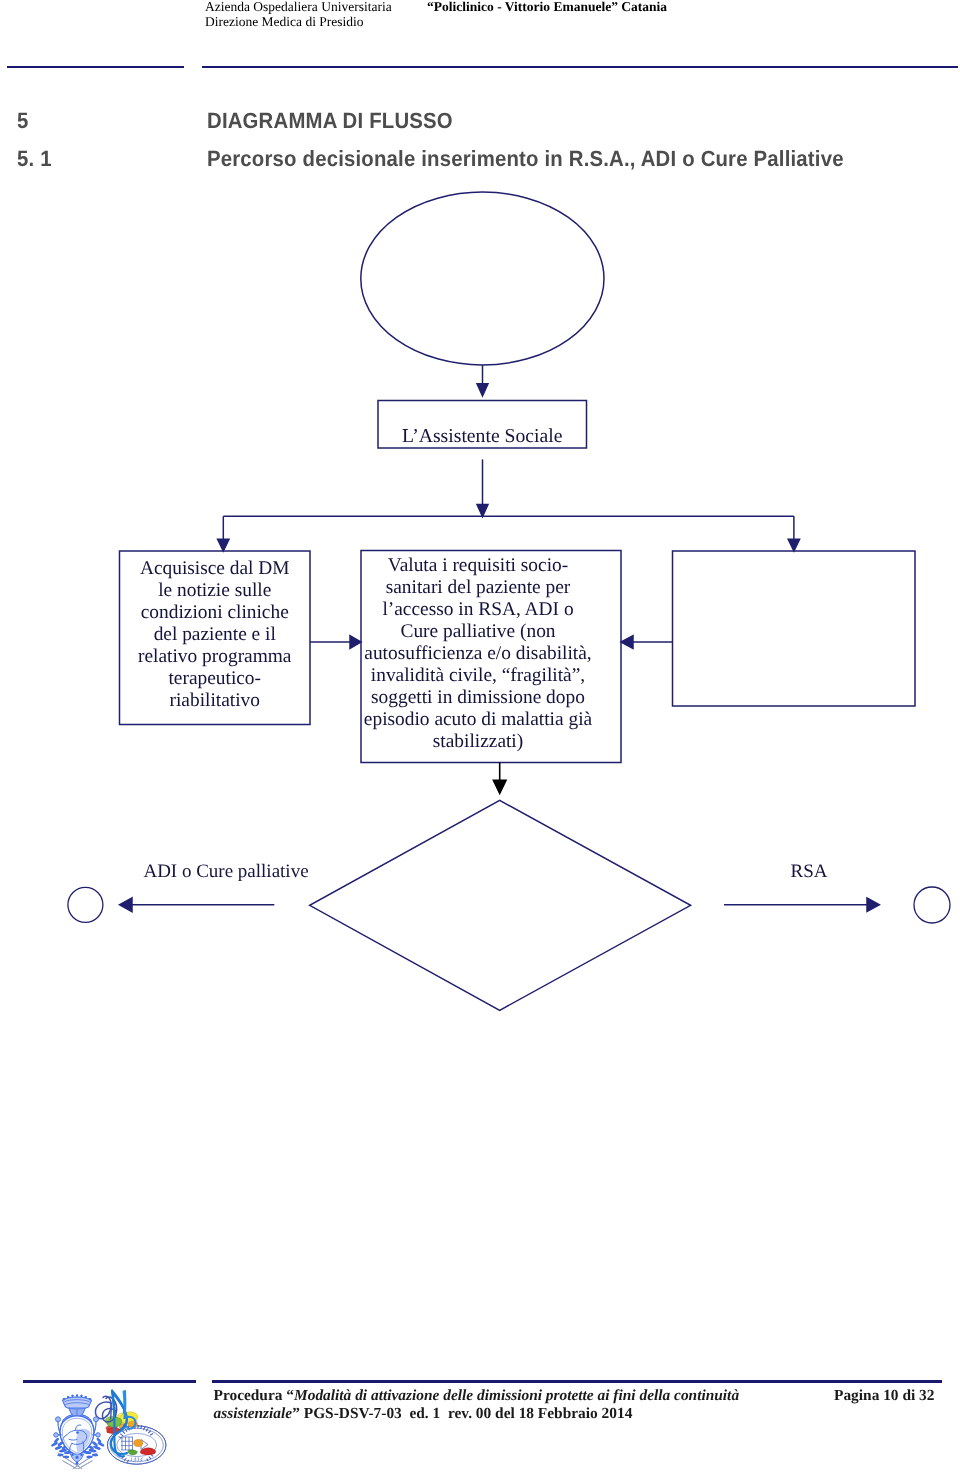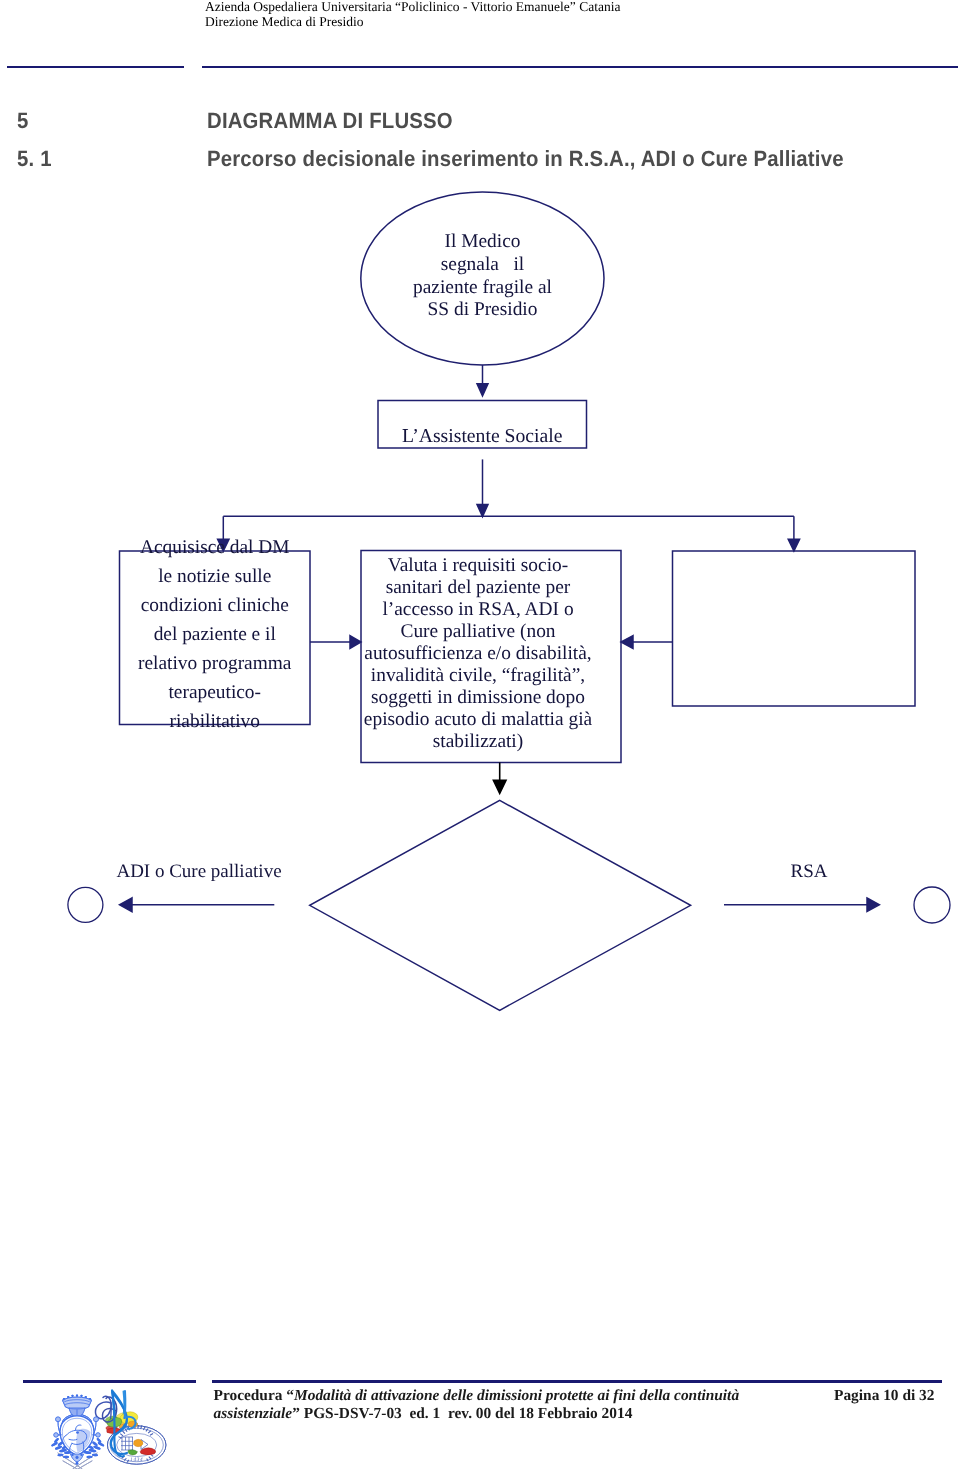--- a/index.html
+++ b/index.html
@@ -4,39 +4,39 @@
 <title>Diagramma di flusso</title>
 <style>
 html,body{margin:0;padding:0;background:#fff;}
 *{-webkit-font-smoothing:antialiased;text-rendering:geometricPrecision;}
 body{width:960px;height:1473px;font-family:"Liberation Serif",serif;position:relative;overflow:hidden;}
 .page{position:absolute;left:0;top:0;width:960px;height:1473px;}
 
 
 #hdr-line1{position:absolute;left:205px;top:-1.2px;font-size:13.5px;color:#000;white-space:nowrap;font-family:"Liberation Serif",serif;}
 #hdr-line2{position:absolute;left:205px;top:14.2px;font-size:13.5px;color:#000;white-space:nowrap;font-weight:normal;}
-.hdr-b{font-weight:normal;}
+.hdr-b{font-weight:bold;margin-left:32px;}
 #hdr-rule-left{position:absolute;left:7px;top:65.8px;width:176.5px;height:2.6px;background:#191970;}
 #hdr-rule-right{position:absolute;left:202px;top:65.8px;width:756px;height:2.6px;background:#191970;}
 
 
 .t-num{position:absolute;color:#4d4d4d;font-family:"Liberation Sans",sans-serif;font-size:22px;font-weight:600;letter-spacing:0.2px;transform:scaleX(0.925);transform-origin:left center;}
 .t-txt{position:absolute;color:#4d4d4d;font-family:"Liberation Sans",sans-serif;font-size:22px;font-weight:600;letter-spacing:0.2px;white-space:nowrap;transform:scaleX(0.925);transform-origin:left center;}
 
 
 #flow{position:absolute;left:0;top:0;width:960px;height:1473px;}
 .flabel{position:absolute;color:#14143c;font-family:"Liberation Serif",serif;text-align:center;white-space:nowrap;}
 .ftext{position:absolute;color:#14143c;font-family:"Liberation Serif",serif;text-align:center;white-space:pre-wrap;display:flex;align-items:center;justify-content:center;}
 #ft-start{left:360px;top:188.5px;width:245px;height:176px;font-size:19.4px;line-height:22.6px;}
 #ft-assistente{left:378px;top:413px;width:208.5px;height:47.5px;font-size:19.7px;line-height:1;}
-#ft-left{left:119.5px;top:547.5px;width:190.5px;height:174px;font-size:19.4px;line-height:29px;}
+#ft-left{left:119.5px;top:547.5px;width:190.5px;height:174px;font-size:19.4px;line-height:22px;}
 #ft-center{left:348px;top:547.5px;width:260px;height:212px;font-size:19.4px;line-height:22px;}
 #ft-right{left:672.5px;top:544px;width:242.5px;height:155px;font-size:19.4px;line-height:22.1px;}
 #ft-decision{left:339.7px;top:844.8px;width:320px;height:110px;font-size:19.2px;line-height:22px;}
-#fl-left{left:104px;top:862px;width:190px;font-size:19px;line-height:1;}
+#fl-left{left:131px;top:862px;width:190px;font-size:19px;line-height:1;}
 #fl-right{left:749px;top:862px;width:120px;font-size:19px;line-height:1;}
 
 
 #ftr-rule-left{position:absolute;left:23px;top:1380.4px;width:173px;height:2.2px;background:#191970;}
 #ftr-rule-right{position:absolute;left:211.8px;top:1380.4px;width:730px;height:2.2px;background:#191970;}
 #footer-logos{position:absolute;left:50px;top:1389px;width:118px;height:80px;}
 #ftr-text{position:absolute;left:213.5px;top:1386.8px;width:600px;font-size:15.4px;line-height:17.9px;color:#1a1a1a;white-space:nowrap;font-family:"Liberation Serif",serif;}
 .ftr-line{white-space:pre;}
 #ftr-page{position:absolute;left:834px;top:1386.5px;font-size:15.4px;color:#1a1a1a;white-space:nowrap;font-family:"Liberation Serif",serif;font-weight:bold;}
 </style>
@@ -104,24 +104,20 @@
       <g stroke="#1f1f6e" stroke-width="1.5" fill="#1f1f6e">
 
         <path d="M274.3,904.8 L131,904.8"></path>
         <polygon points="132,897.8 119.5,904.8 132,911.8"></polygon>
 
         <path d="M724,904.8 L868,904.8"></path>
         <polygon points="867,898 879.4,904.8 867,911.6"></polygon>
       </g>
     </svg>
 
-    <div class="ftext" id="ft-start">Il Medico
-segnala   il
-paziente fragile al
-SS di Presidio</div>
     <div class="ftext" id="ft-assistente">L’Assistente Sociale</div>
     <div class="ftext" id="ft-left">Acquisisce dal DM
 le notizie sulle
 condizioni cliniche
 del paziente e il
 relativo programma
 terapeutico-
 riabilitativo</div>
     <div class="ftext" id="ft-center">Valuta i requisiti socio-
 sanitari del paziente per

